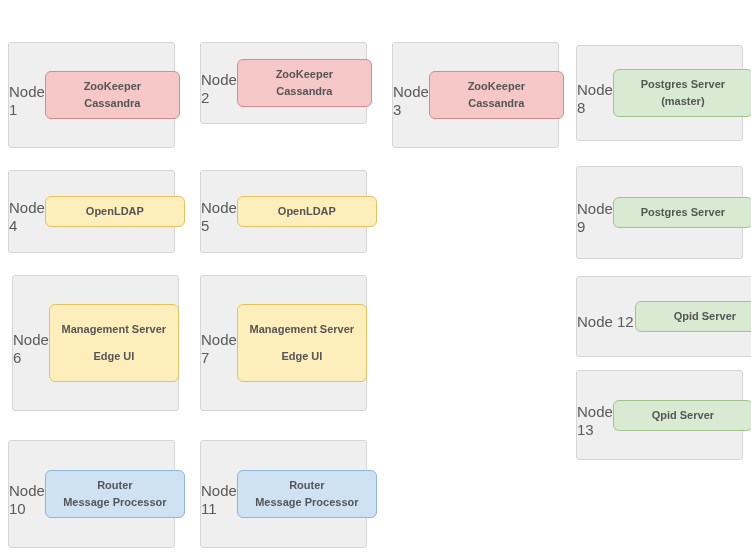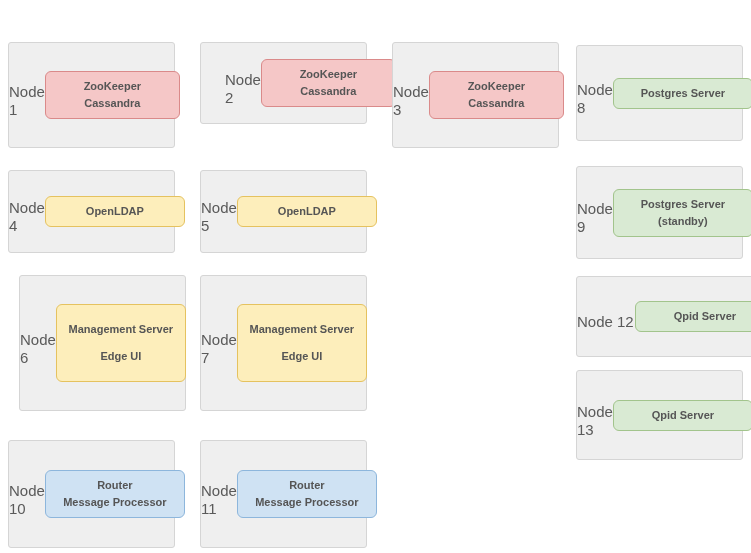--- a/index.html
+++ b/index.html
@@ -73,21 +73,21 @@
 <div class="canvas">
 <div class="node" style="left: 8px; top: 42px; width: 167px; height: 106px;">
       <div class="node-title">Node 1</div>
       <div class="component-area">
         <div class="component" style="background: rgb(245, 199, 199); border-color: rgb(218, 138, 138); width: 135px;">
           <div class="line" style="color: rgb(85, 85, 85);">ZooKeeper</div>
           <div class="line" style="color: rgb(85, 85, 85);">Cassandra</div>
         </div>
       </div>
     </div>
-    <div class="node" style="left: 200px; top: 42px; width: 167px; height: 82px; padding-left: 24px;">
+    <div class="node" style="left: 200px; top: 42px; width: 167px; height: 82px;">
       <div class="node-title">Node 2</div>
       <div class="component-area">
         <div class="component" style="background: rgb(245, 199, 199); border-color: rgb(218, 138, 138); width: 135px;">
           <div class="line" style="color: rgb(85, 85, 85);">ZooKeeper</div>
           <div class="line" style="color: rgb(85, 85, 85);">Cassandra</div>
         </div>
       </div>
     </div>
     <div class="node" style="left: 392px; top: 42px; width: 167px; height: 106px;">
       <div class="node-title">Node 3</div>
@@ -96,20 +96,21 @@
           <div class="line" style="color: rgb(85, 85, 85);">ZooKeeper</div>
           <div class="line" style="color: rgb(85, 85, 85);">Cassandra</div>
         </div>
       </div>
     </div>
     <div class="node" style="left: 576px; top: 45px; width: 167px; height: 96px;">
       <div class="node-title">Node 8</div>
       <div class="component-area">
         <div class="component" style="background: rgb(217, 234, 211); border-color: rgb(162, 196, 140); width: 140px;">
           <div class="line" style="color: rgb(85, 85, 85);">Postgres Server</div>
+          <div class="line" style="color: rgb(85, 85, 85);">(master)</div>
         </div>
       </div>
     </div>
     <div class="node" style="left: 8px; top: 170px; width: 167px; height: 83px; justify-content: space-between;">
       <div class="node-title">Node 4</div>
       <div class="component-area">
         <div class="component" style="background: rgb(253, 238, 187); border-color: rgb(229, 194, 95); width: 140px;">
           <div class="line" style="color: rgb(85, 85, 85);">OpenLDAP</div>
         </div>
       </div>
@@ -120,25 +121,24 @@
         <div class="component" style="background: rgb(253, 238, 187); border-color: rgb(229, 194, 95); width: 140px;">
           <div class="line" style="color: rgb(85, 85, 85);">OpenLDAP</div>
         </div>
       </div>
     </div>
     <div class="node" style="left: 576px; top: 166px; width: 167px; height: 93px;">
       <div class="node-title">Node 9</div>
       <div class="component-area">
         <div class="component" style="background: rgb(217, 234, 211); border-color: rgb(162, 196, 140); width: 140px;">
           <div class="line" style="color: rgb(85, 85, 85);">Postgres Server</div>
-          <div class="line" style="color: rgb(85, 85, 85);">(standby)</div>
         </div>
       </div>
     </div>
-    <div class="node" style="left: 19px; top: 275px; width: 167px; height: 136px;">
+    <div class="node" style="left: 12px; top: 275px; width: 167px; height: 136px;">
       <div class="node-title">Node 6</div>
       <div class="component-area">
         <div class="component tall" style="background: rgb(253, 238, 187); border-color: rgb(229, 194, 95); width: 130px;">
           <div class="line" style="color: rgb(85, 85, 85);">Management Server</div>
           <div class="line" style="color: rgb(85, 85, 85);">Edge UI</div>
         </div>
       </div>
     </div>
     <div class="node" style="left: 200px; top: 275px; width: 167px; height: 136px;">
       <div class="node-title">Node 7</div>

